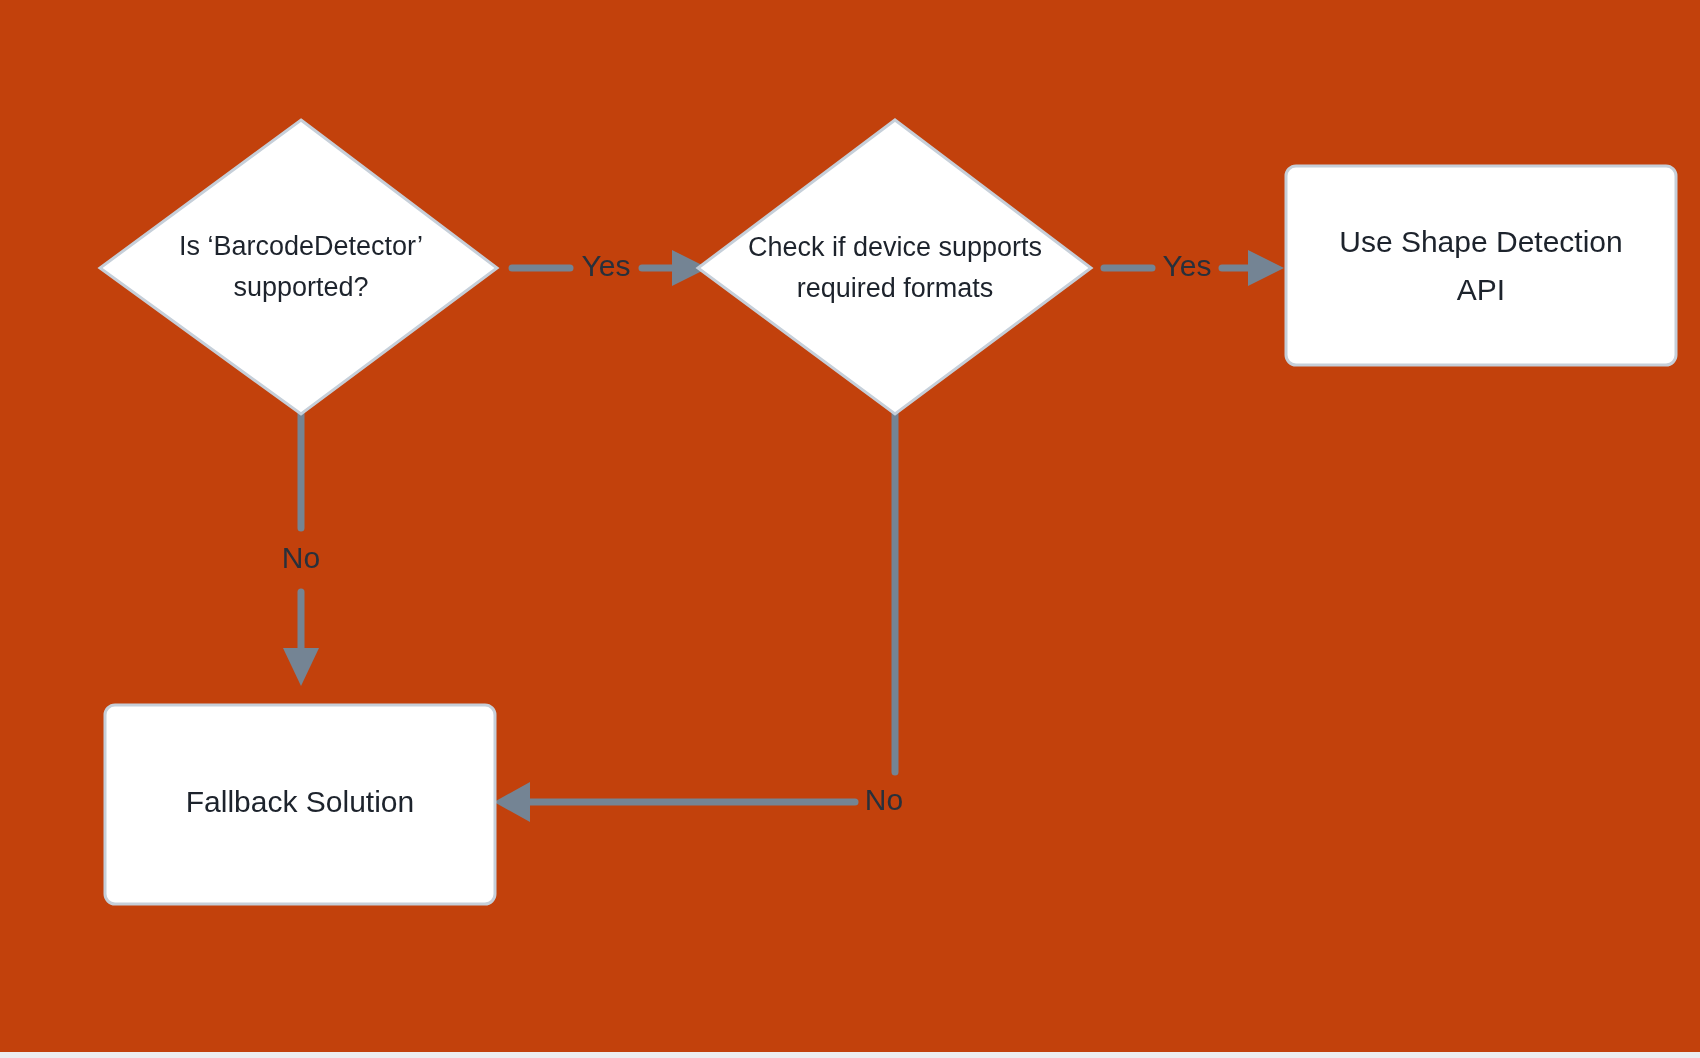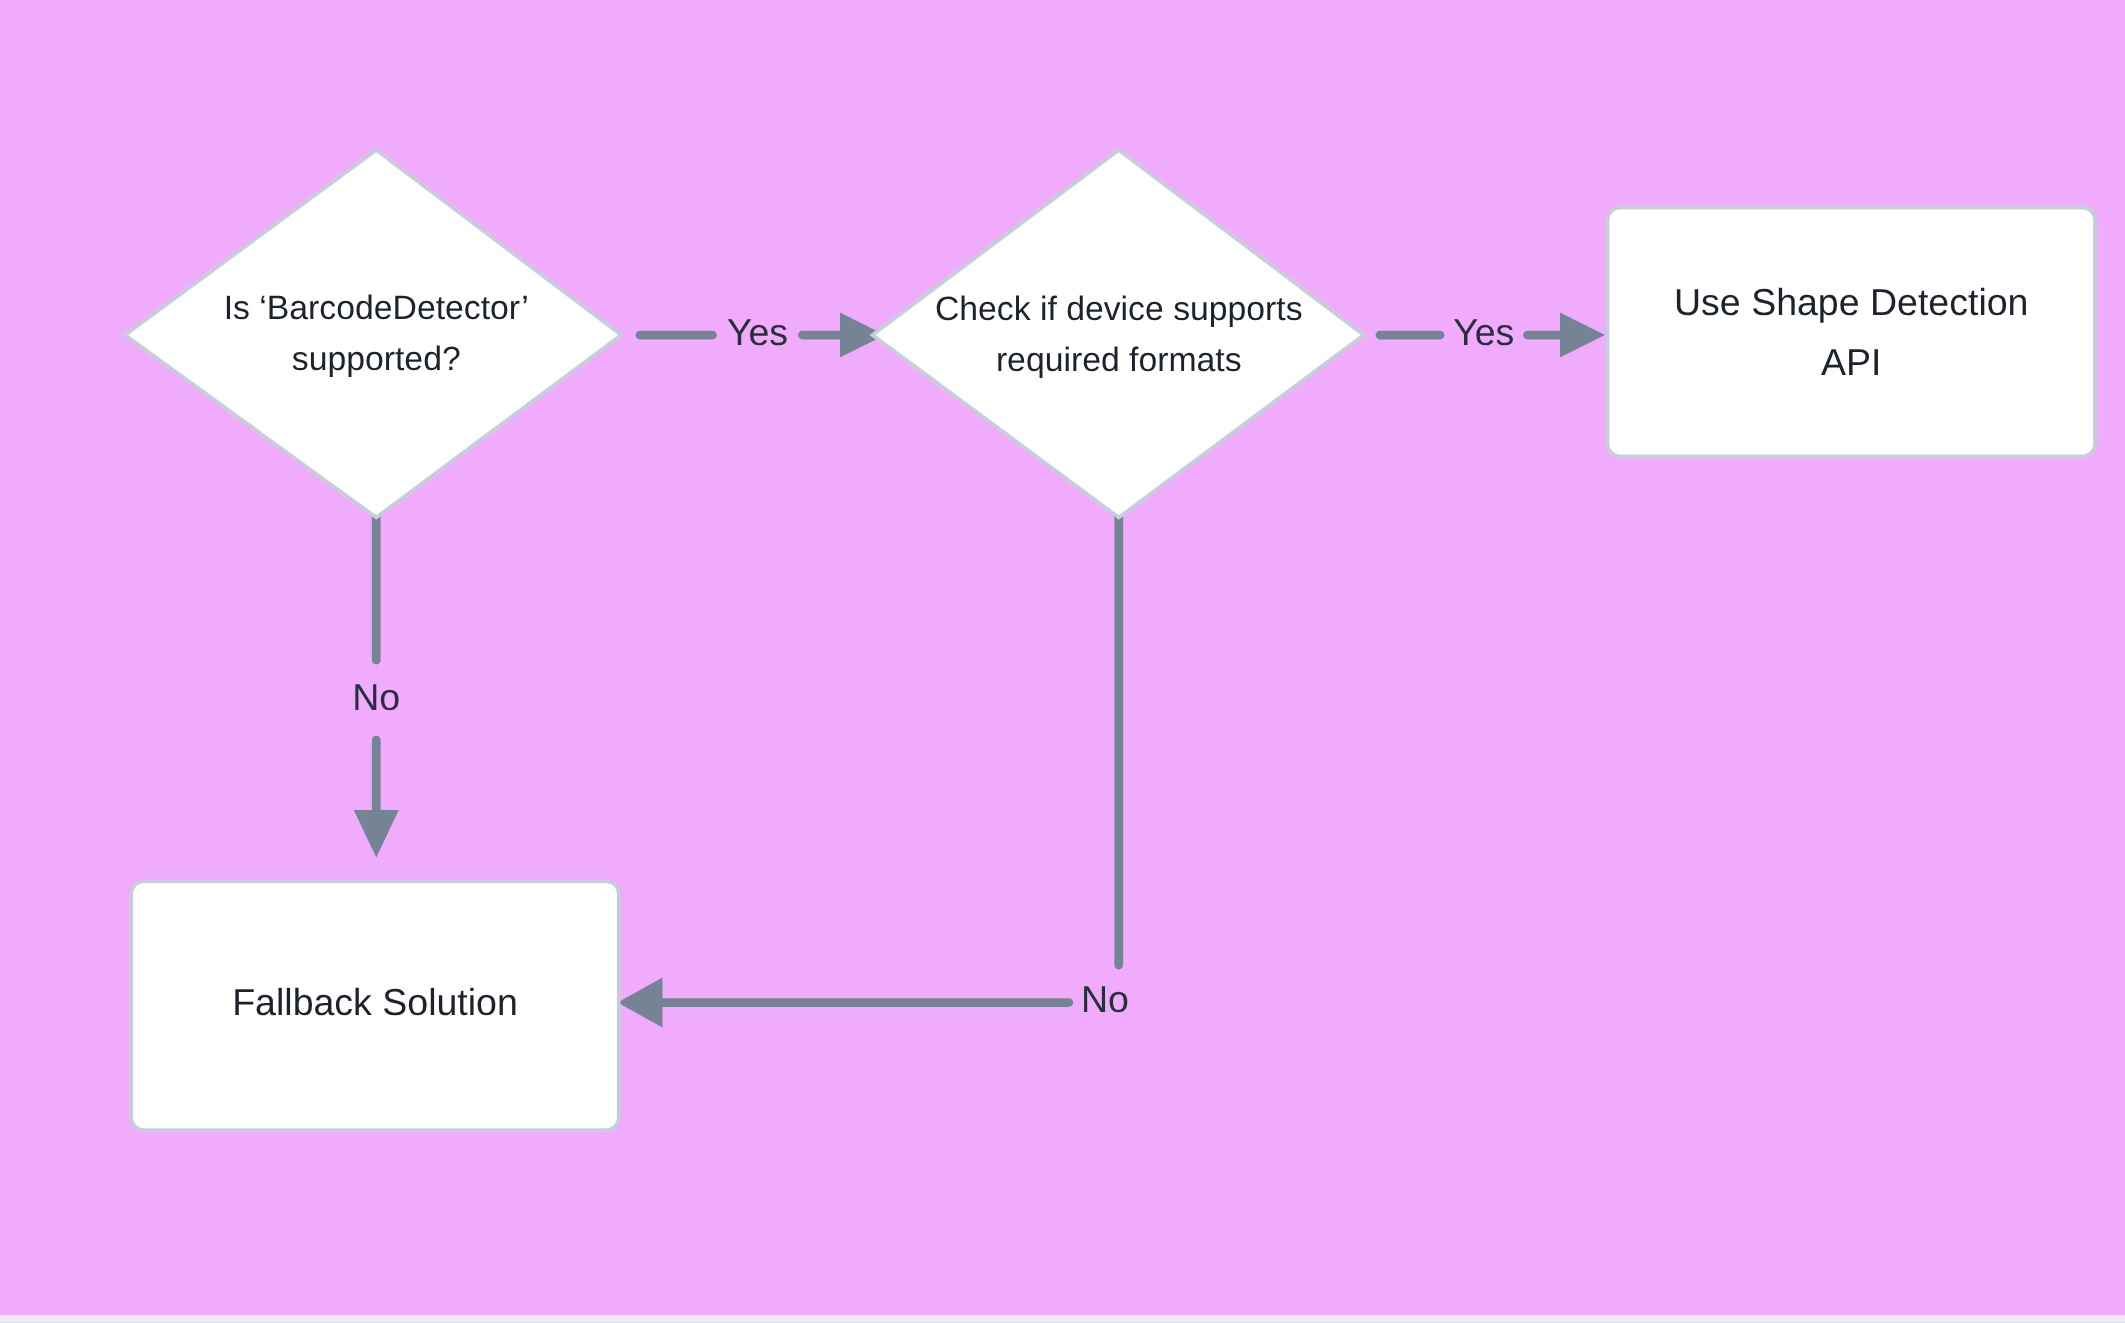--- a/index.html
+++ b/index.html
@@ -13,21 +13,21 @@
     font-family: "Liberation Sans", sans-serif;
     overflow: hidden;
     position: relative;
   }
   #flowchart-root {
     position: absolute;
     left: 0;
     top: 0;
     width: 1700px;
     height: 1058px;
-    background: #f0abfc;
+    background: #c2410c;
   }
   #flow-svg {
     display: block;
     width: 1700px;
     height: 1058px;
   }
   .node-shape {
     fill: #ffffff;
     stroke: #c6cfd9;
     stroke-width: 3;

